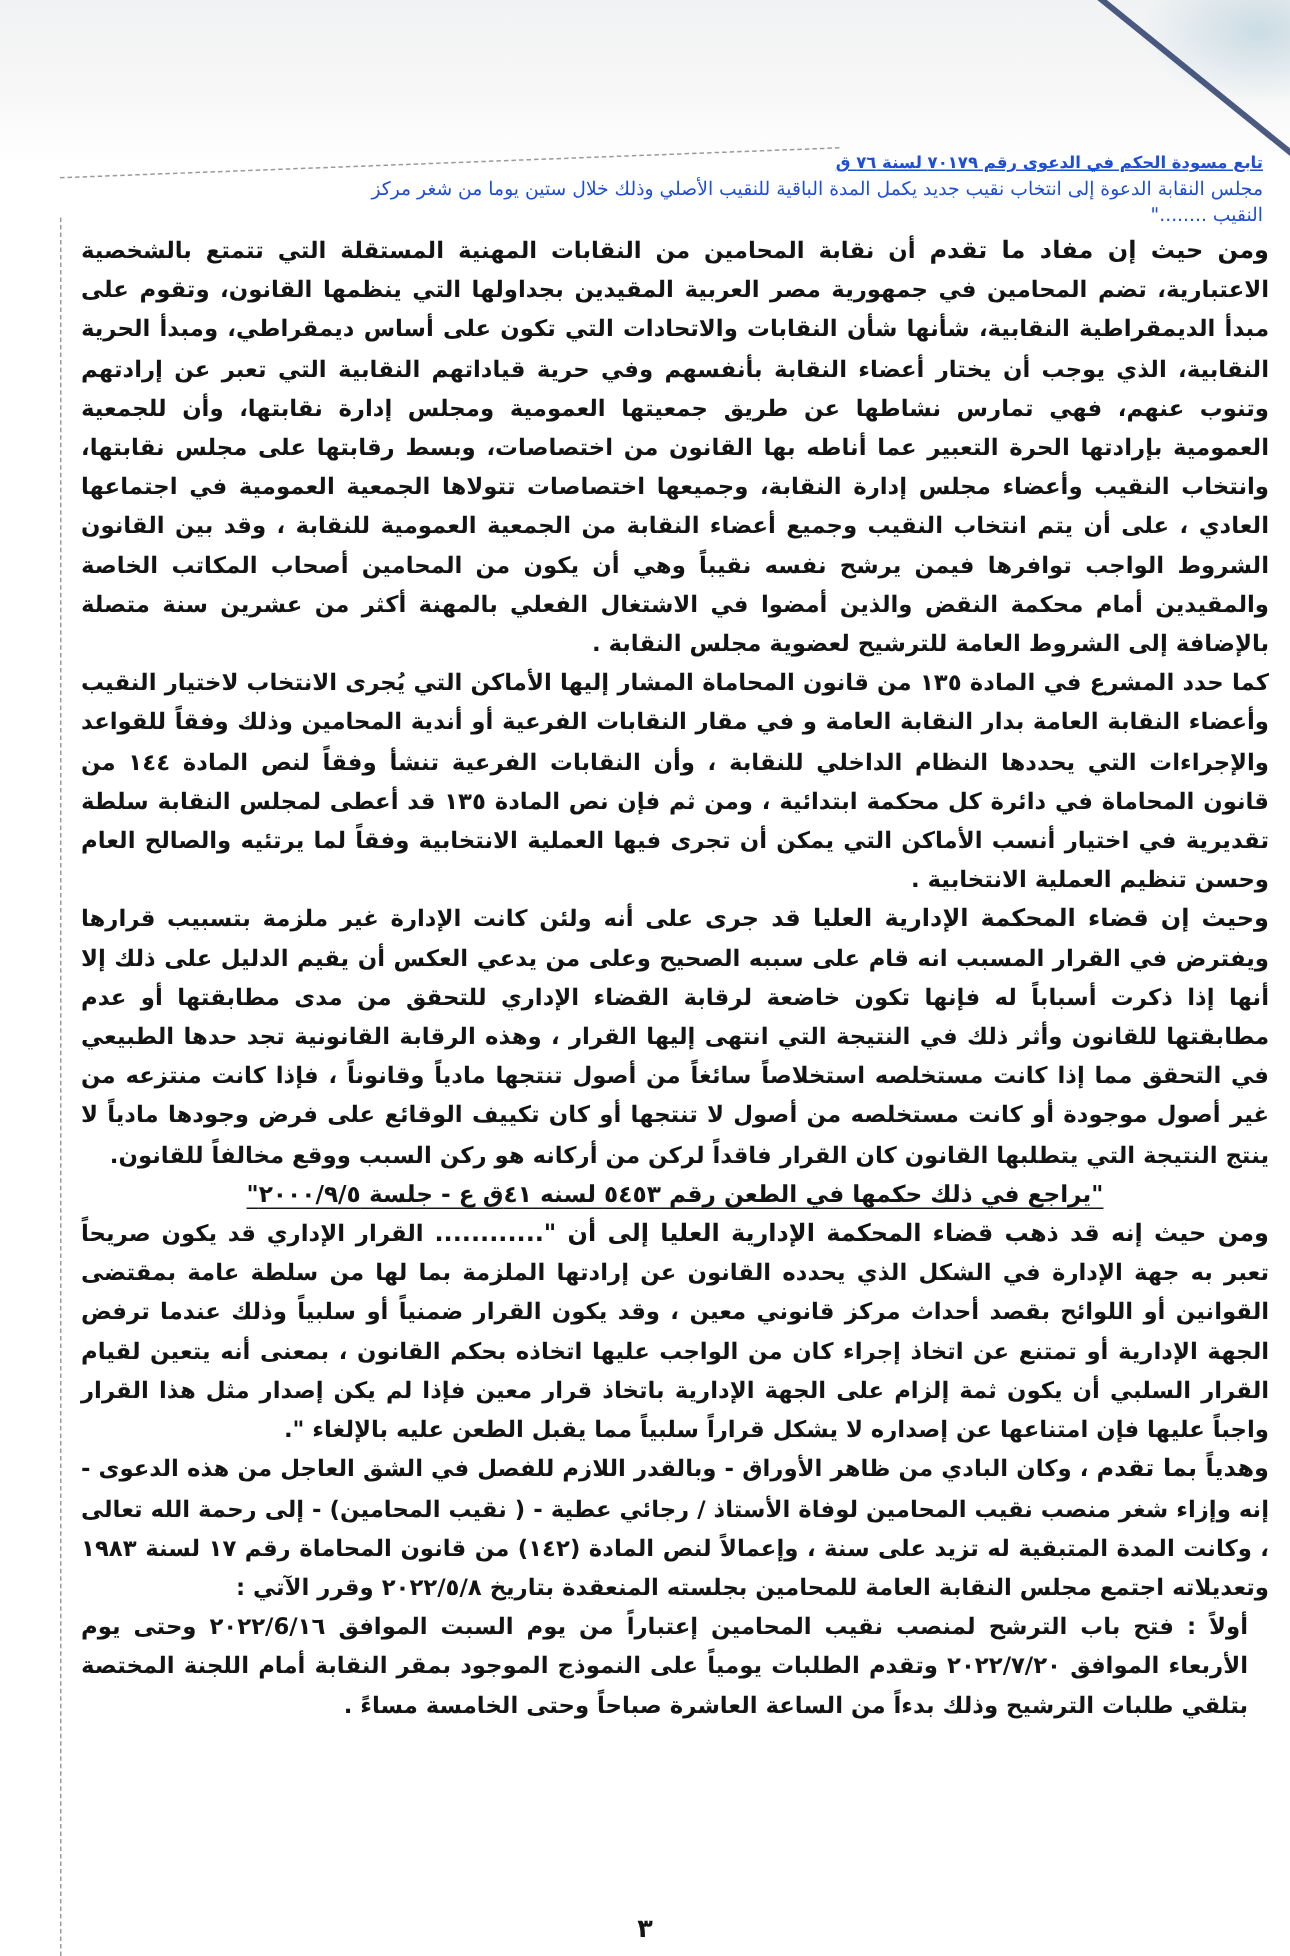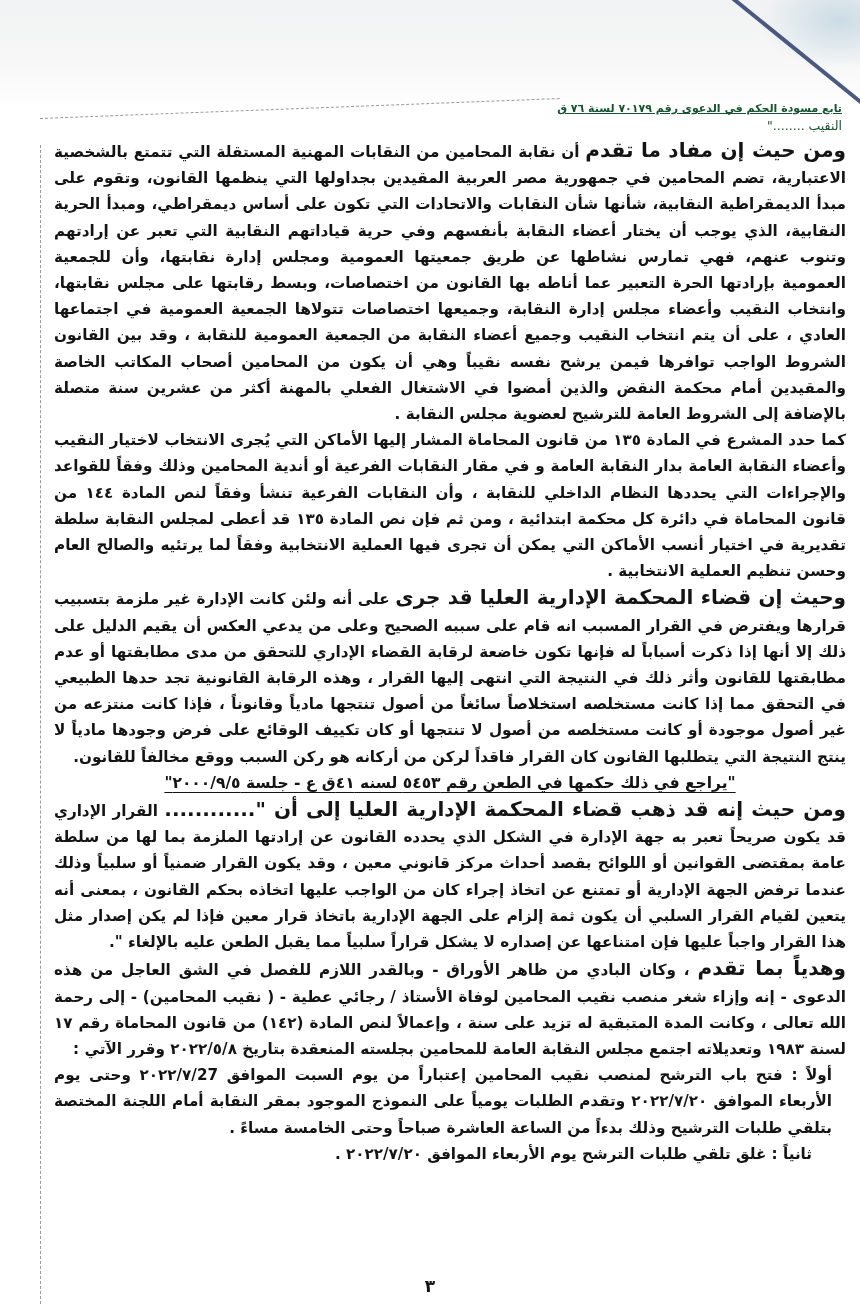--- a/index.html
+++ b/index.html
@@ -57,39 +57,39 @@
     top: 100px;
     width: 792px;
     direction: rtl;
     text-align: justify;
     text-align-last: right;
   }
   .header-block {
     font-size: 12.5px;
     line-height: 17px;
     font-weight: normal;
-    color: #14532d;
+    color: #1d4ed8;
     padding-right: 4px;
   }
   .header-block .ref {
     font-weight: bold;
     font-size: 11px;
     text-decoration: underline;
   }
   .body-text {
     font-size: 15.2px;
     line-height: 26.2px;
     font-weight: bold;
     margin-top: 3px;
   }
   .body-text p {
     margin: 0;
   }
   .lead {
-    font-size: 20px;
+    font-size: 16px;
   }
   .u { text-underline-offset: 3px; }
   .citation {
     text-align: center;
     text-align-last: center;
     font-size: 15.5px;
     font-weight: bold;
     text-decoration: underline;
     text-underline-offset: 4px;
     margin: 2px 0;
@@ -111,20 +111,21 @@
 <div class="scan-shade"></div>
 <div class="pen-glow"></div>
 <div class="pen-line"></div>
 <div class="frame-top"></div>
 <div class="frame-left"></div>
 
 <div class="page">
 
   <div class="header-block">
     <div class="ref">تابع مسودة الحكم في الدعوى رقم ٧٠١٧٩ لسنة ٧٦ ق</div>
+    <div>مجلس النقابة الدعوة إلى انتخاب نقيب جديد يكمل المدة الباقية للنقيب الأصلي وذلك خلال ستين يوما من شغر مركز</div>
     <div>النقيب ........"</div>
   </div>
 
   <div class="body-text">
 
     <p>
       <span class="lead">ومن حيث إن مفاد ما تقدم</span><span> أن نقابة المحامين من النقابات المهنية المستقلة التي تتمتع بالشخصية الاعتبارية، تضم المحامين في جمهورية مصر العربية المقيدين بجداولها التي ينظمها القانون، وتقوم على مبدأ الديمقراطية النقابية، شأنها شأن النقابات والاتحادات التي تكون على أساس ديمقراطي، ومبدأ الحرية النقابية، الذي يوجب أن يختار أعضاء النقابة بأنفسهم وفي حرية قياداتهم النقابية التي تعبر عن إرادتهم وتنوب عنهم، فهي تمارس نشاطها عن طريق جمعيتها العمومية ومجلس إدارة نقابتها، وأن للجمعية العمومية بإرادتها الحرة التعبير عما أناطه بها القانون من اختصاصات، وبسط رقابتها على مجلس نقابتها، وانتخاب النقيب وأعضاء مجلس إدارة النقابة، وجميعها اختصاصات تتولاها الجمعية العمومية في اجتماعها العادي ، </span><span class="u">على أن يتم انتخاب النقيب وجميع أعضاء النقابة من الجمعية العمومية للنقابة ،</span><span> وقد بين القانون الشروط الواجب توافرها فيمن يرشح نفسه نقيباً وهي أن يكون من المحامين أصحاب المكاتب الخاصة والمقيدين أمام محكمة النقض </span><span class="u">والذين أمضوا في الاشتغال الفعلي بالمهنة أكثر من عشرين سنة متصلة</span><span> بالإضافة إلى الشروط العامة للترشيح لعضوية مجلس النقابة .</span>
     </p>
 
     <p>كما حدد المشرع في المادة ١٣٥ من قانون المحاماة المشار إليها الأماكن التي يُجرى الانتخاب لاختيار النقيب وأعضاء النقابة العامة بدار النقابة العامة و في مقار النقابات الفرعية أو أندية المحامين وذلك وفقاً للقواعد والإجراءات التي يحددها النظام الداخلي للنقابة ، وأن النقابات الفرعية تنشأ وفقاً لنص المادة ١٤٤ من قانون المحاماة في دائرة كل محكمة ابتدائية ، ومن ثم فإن نص المادة ١٣٥ قد أعطى لمجلس النقابة سلطة تقديرية في اختيار أنسب الأماكن التي يمكن أن تجرى فيها العملية الانتخابية وفقاً لما يرتئيه والصالح العام وحسن تنظيم العملية الانتخابية .</p>
@@ -137,20 +138,19 @@
 
     <p>
       <span class="lead">ومن حيث إنه قد ذهب قضاء المحكمة الإدارية العليا إلى أن "............</span><span> القرار الإداري قد يكون صريحاً تعبر به جهة الإدارة في الشكل الذي يحدده القانون عن إرادتها الملزمة بما لها من سلطة عامة بمقتضى القوانين أو اللوائح بقصد أحداث مركز قانوني معين ، وقد يكون القرار ضمنياً أو سلبياً وذلك عندما ترفض الجهة الإدارية أو تمتنع عن اتخاذ إجراء كان من الواجب عليها اتخاذه بحكم القانون ، بمعنى أنه يتعين لقيام القرار السلبي أن يكون ثمة إلزام على الجهة الإدارية باتخاذ قرار معين فإذا لم يكن إصدار مثل هذا القرار واجباً عليها فإن امتناعها عن إصداره لا يشكل قراراً سلبياً مما يقبل الطعن عليه بالإلغاء ".</span>
     </p>
 
 
     <p>
       <span class="lead">وهدياً بما تقدم</span><span> ، وكان البادي من ظاهر الأوراق - وبالقدر اللازم للفصل في الشق العاجل من هذه الدعوى - إنه وإزاء شغر منصب نقيب المحامين لوفاة الأستاذ / رجائي عطية - ( نقيب المحامين) - إلى رحمة الله تعالى ، وكانت المدة المتبقية له تزيد على سنة ، وإعمالاً لنص المادة (١٤٢) من قانون المحاماة رقم ١٧ لسنة ١٩٨٣ وتعديلاته اجتمع مجلس النقابة العامة للمحامين بجلسته المنعقدة بتاريخ ٢٠٢٢/٥/٨ وقرر الآتي :</span>
     </p>
 
-    <p class="indent">أولاً : فتح باب الترشح لمنصب نقيب المحامين إعتباراً من يوم السبت الموافق ٢٠٢٢/٧/27 وحتى يوم الأربعاء الموافق ٢٠٢٢/٧/٢٠ وتقدم الطلبات يومياً على النموذج الموجود بمقر النقابة أمام اللجنة المختصة بتلقي طلبات الترشيح وذلك بدءاً من الساعة العاشرة صباحاً وحتى الخامسة مساءً .</p>
+    <p class="indent">أولاً : فتح باب الترشح لمنصب نقيب المحامين إعتباراً من يوم السبت الموافق ٢٠٢٢/6/١٦ وحتى يوم الأربعاء الموافق ٢٠٢٢/٧/٢٠ وتقدم الطلبات يومياً على النموذج الموجود بمقر النقابة أمام اللجنة المختصة بتلقي طلبات الترشيح وذلك بدءاً من الساعة العاشرة صباحاً وحتى الخامسة مساءً .</p>
 
-    <p class="indent2">ثانياً : غلق تلقي طلبات الترشح يوم الأربعاء الموافق ٢٠٢٢/٧/٢٠ .</p>
 
   </div>
 </div>
 
 <div class="page-number">٣</div>
 
 </body></html>

